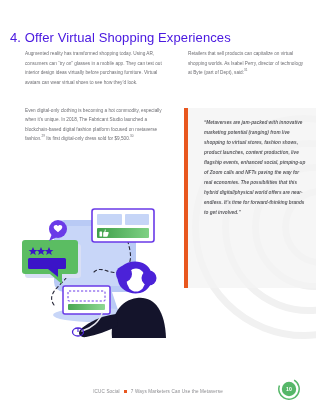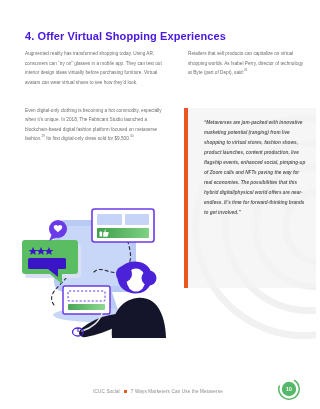--- a/index.html
+++ b/index.html
@@ -15,22 +15,22 @@
   
   .swirls{position:absolute;right:-40px;top:95px;width:230px;height:250px;overflow:hidden;pointer-events:none;}
   .swirls i{position:absolute;border-radius:50%;border:7px solid #f1f1f1;display:block;}
   .s1{width:210px;height:210px;right:-60px;top:20px;}
   .s2{width:160px;height:160px;right:-40px;top:45px;}
   .s3{width:112px;height:112px;right:-22px;top:69px;}
   .s4{width:64px;height:64px;right:-4px;top:93px;}
 
   
   .heading{
-    position:absolute;left:25px;top:30px;
-    font-size:11px;font-weight:bold;color:#4b1ae0;
+    position:absolute;left:10px;top:30px;
+    font-size:13px;font-weight:normal;color:#4b1ae0;
     letter-spacing:.1px;
   }
 
   
   .col{position:absolute;font-size:4.7px;line-height:2.05;color:#6e6e73;}
   .col-left{left:25px;top:49px;width:142px;}
   .col-left p{margin:0 0 18px 0;}
   .col-right{left:188px;top:49px;width:120px;}
   .col-right p{margin:0;}
   sup{font-size:3.1px;vertical-align:super;line-height:0;}

